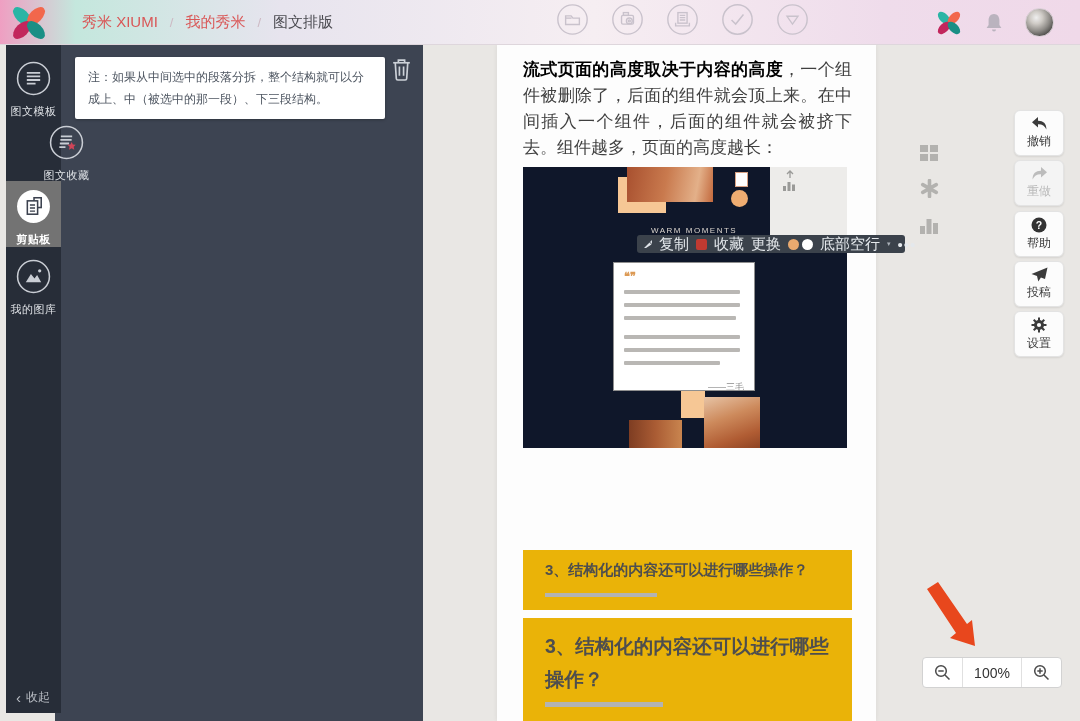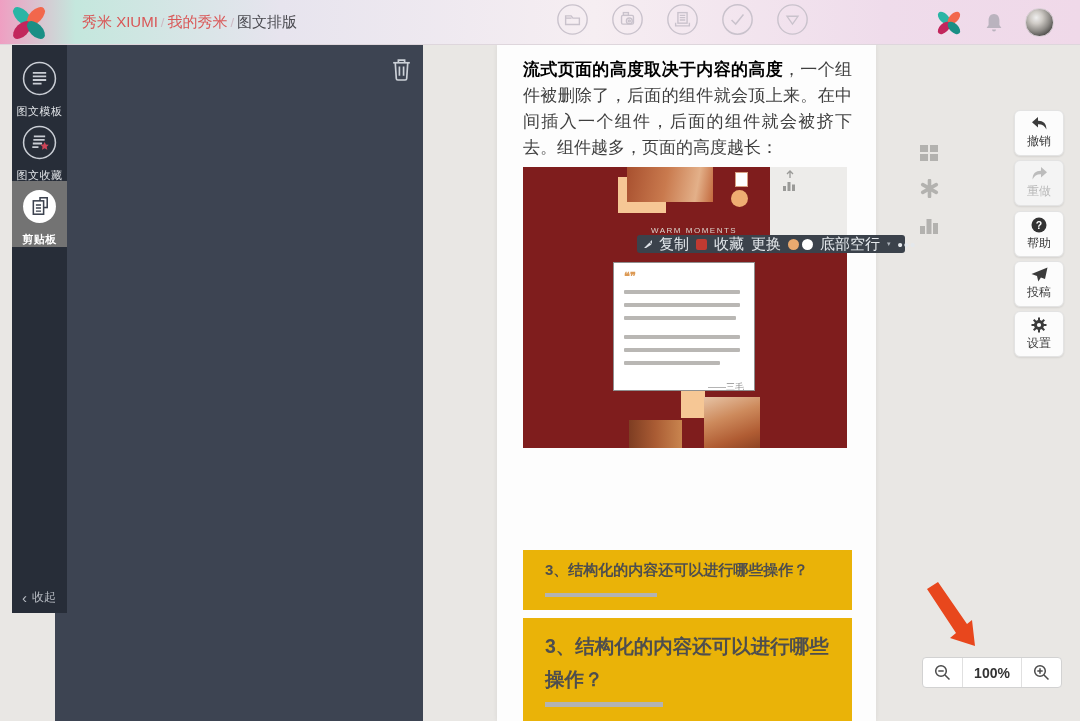--- a/index.html
+++ b/index.html
@@ -4,36 +4,36 @@
 <style>
   * { margin:0; padding:0; box-sizing:border-box; }
   html,body { width:1080px; height:721px; overflow:hidden; }
   body { position:relative; font-family:"Liberation Sans", sans-serif; background:#e9e7e4; }
 
   
   .header { position:absolute; top:0; left:0; width:1080px; height:45px; z-index:20;
     background:linear-gradient(90deg,#ef9fc2 0%,#c4e7dd 7%,#e7e4ee 26%,#f6eef2 55%,#efdcEB 82%,#f0d9e9 100%);
     border-bottom:1px solid #ded6dc; }
   .logo-main { position:absolute; left:9px; top:3px; width:40px; height:40px; cursor:pointer; }
-  .crumbs { position:absolute; left:82px; top:0; height:45px; display:flex; align-items:center; gap:3px; font-size:15px; }
+  .crumbs { position:absolute; left:82px; top:0; height:45px; display:flex; align-items:center; gap:12px; font-size:15px; }
   .crumb-brand { color:#d95757; cursor:pointer; }
   .crumb-sep { color:#cdb9c3; font-size:13px; }
   .crumb-link { color:#d95757; cursor:pointer; }
   .crumb-current { color:#4a4a50; }
   .header-circles { position:absolute; left:556px; top:3px; display:flex; gap:22px; }
   .circle-btn { width:33px; height:33px; cursor:pointer; }
   .header-right { position:absolute; right:26px; top:0; height:45px; display:flex; align-items:center; gap:22px; }
   .logo-small { width:28px; height:28px; cursor:pointer; }
   .bell { width:18px; height:20px; cursor:pointer; }
   .avatar { width:29px; height:29px; border-radius:50%; cursor:pointer;
     background:radial-gradient(circle at 38% 32%, #efefef 0%, #cfcbc6 25%, #8d8a86 55%, #3c3b39 85%, #1f1f1e 100%);
     border:1px solid #d9cfd6; }
 
   
-  .rail { position:absolute; top:45px; left:12px; width:55px; height:568px; background:#272d38; z-index:10; }
+  .rail { position:absolute; top:45px; left:6px; width:55px; height:668px; background:#272d38; z-index:10; }
   .rail-item { position:absolute; left:0; width:55px; height:64px; text-align:center; cursor:pointer; padding-top:7px; }
   .rail-item.active { background:#737373; height:66px; }
   .rail-label { display:block; margin-top:3px; font-size:11px; color:#dfe2e6; letter-spacing:.5px; }
   .rail-item.active .rail-label { color:#ffffff; font-weight:bold; }
   .rail-collapse { position:absolute; left:10px; bottom:7px; color:#b9bdc4; font-size:12px; cursor:pointer; display:flex; align-items:center; gap:5px; }
   .rail-collapse .chev { font-size:15px; line-height:12px; }
 
   
   .panel { position:absolute; top:45px; left:55px; width:368px; height:676px; background:#3d4452; z-index:9; }
   .note-card { position:absolute; left:20px; top:12px; width:310px; background:#ffffff; border-radius:2px;
@@ -43,21 +43,21 @@
 
   
   .doc { position:absolute; left:497px; top:45px; width:379px; height:676px; background:#fdfdfd;
     box-shadow:0 0 5px rgba(0,0,0,.07); overflow:visible; z-index:5; }
   .para { position:absolute; left:26px; width:329px; font-size:17px; line-height:26px; color:#3f3f3f; text-align:justify; cursor:pointer; }
   .para b { color:#000000; }
   .para1 { top:12px; }
   .para2 { top:413px; }
 
   
-  .emb { position:absolute; left:26px; top:122px; width:324px; height:281px; background:#7f1d1d; cursor:pointer; }
+  .emb { position:absolute; left:26px; top:122px; width:324px; height:281px; background:#0f172a; cursor:pointer; }
   .emb * { position:absolute; }
   .emb-sq1 { left:95px; top:10px; width:48px; height:36px; background:#f6c795; }
   .emb-photo1 { left:104px; top:0; width:86px; height:35px;
     background:linear-gradient(100deg,#a8502f 0%,#c97a4e 45%,#e3b089 80%,#c2683c 100%); }
   .emb-badge { left:212px; top:5px; width:13px; height:15px; border:1px solid #d8a183; background:#fff; }
   .emb-dot { left:208px; top:23px; width:17px; height:17px; border-radius:50%; background:#efad72; }
   .emb-gray { left:247px; top:0; width:77px; height:68px; background:#edecea; }
   .emb-gray .gi1 { left:15px; top:3px; }
   .emb-gray .gi2 { left:13px; top:14px; }
   .emb-watermark { left:128px; top:59px; font-size:8px; letter-spacing:1.5px; color:#dbd5ce; white-space:nowrap; }
@@ -100,21 +100,21 @@
   .act-btn { position:absolute; left:1014px; width:50px; height:46px; background:#fcfcfc;
     border:1px solid #e3e3e3; border-radius:6px; box-shadow:0 1px 2px rgba(0,0,0,.09);
     display:flex; flex-direction:column; align-items:center; justify-content:center; gap:2px;
     font-size:12px; color:#3c3c3c; cursor:pointer; z-index:6; }
   .act-btn.disabled { color:#b9b9b9; background:#f4f4f4; cursor:default; }
   .btn-undo { top:110px; } .btn-redo { top:160px; } .btn-help { top:211px; }
   .btn-submit { top:261px; } .btn-settings { top:311px; }
 
   
   .zoom-bar { position:absolute; left:922px; top:657px; width:140px; height:31px; background:#ffffff;
-    border:1px solid #d2d2d2; border-radius:4px; display:flex; align-items:stretch; z-index:6;font-weight:bold; }
+    border:1px solid #d2d2d2; border-radius:4px; display:flex; align-items:stretch; z-index:6; }
   .zoom-cell { display:flex; align-items:center; justify-content:center; cursor:pointer; }
   .zoom-out { width:40px; border-right:1px solid #e0e0e0; }
   .zoom-level { width:58px; font-size:14px; color:#333; cursor:default; }
   .zoom-in { width:40px; border-left:1px solid #e0e0e0; }
 
   
   .red-arrow { position:absolute; left:927px; top:582px; z-index:8; pointer-events:none; }
 </style>
 </head>
 <body>
@@ -195,44 +195,53 @@
 </div>
 
 <div class="rail">
   <div class="rail-item" style="top:8px;">
     <svg viewBox="0 0 36 36" width="37" height="37" fill="none" stroke="#c9cdd4" stroke-width="1.5">
       <circle cx="18" cy="18" r="15.5"></circle>
       <path d="M11.5 12.5 h13 M11.5 16 h13 M11.5 19.5 h13 M11.5 23 h8.5" stroke-width="1.8"></path>
     </svg>
     <span class="rail-label">图文模板</span>
   </div>
-  <div class="rail-item" style="top:72px;">
+  <div class="rail-item" style="top:72px;margin-left:33px;">
     <svg viewBox="0 0 36 36" width="37" height="37" fill="none" stroke="#c9cdd4" stroke-width="1.5">
       <circle cx="18" cy="18" r="15.5"></circle>
       <path d="M12.5 12 h11 M12 15.5 h11 M11.5 19 h9 M11 22.5 h6" stroke-width="1.8"></path>
       <polygon points="23,17.5 24.2,20 27,20.3 25,22.2 25.6,25 23,23.6 20.4,25 21,22.2 19,20.3 21.8,20" fill="#cf4558" stroke="none"></polygon>
     </svg>
     <span class="rail-label">图文收藏</span>
   </div>
   <div class="rail-item active" style="top:136px;">
     <svg viewBox="0 0 36 36" width="37" height="37">
       <circle cx="18" cy="18" r="16" fill="#ffffff"></circle>
       <rect x="18.5" y="9.5" width="7" height="9.5" fill="#ffffff" stroke="#3b414e" stroke-width="1.5"></rect>
       <rect x="12" y="12.5" width="10" height="13" fill="#ffffff" stroke="#3b414e" stroke-width="1.5"></rect>
       <path d="M14.5 16.5 h5 M14.5 19.5 h5 M14.5 22.5 h5" stroke="#3b414e" stroke-width="1.4"></path>
     </svg>
     <span class="rail-label">剪贴板</span>
   </div>
+  <div class="rail-item" style="top:206px;">
+    <svg viewBox="0 0 36 36" width="37" height="37" fill="none" stroke="#c9cdd4" stroke-width="1.5">
+      <circle cx="18" cy="18" r="15.5"></circle>
+      <path d="M10.5 23.5 L15.5 15.5 L19 20 L21.5 16.5 L25.5 23.5 Z" fill="#c9cdd4" stroke="none"></path>
+      <circle cx="24" cy="12.5" r="1.6" fill="#c9cdd4" stroke="none"></circle>
+    </svg>
+    <span class="rail-label">我的图库</span>
+  </div>
   <div class="rail-collapse">
     <span class="chev">‹</span>
     <span>收起</span>
   </div>
 </div>
 
 <div class="panel">
+  <div class="note-card">注：如果从中间选中的段落分拆，整个结构就可以分成上、中（被选中的那一段）、下三段结构。</div>
   <div class="trash-btn">
     <svg width="23" height="25" viewBox="0 0 22 24" fill="none" stroke="#ccd1d8" stroke-width="1.6">
       <path d="M3 6.5 h16"></path>
       <path d="M8 6 V4 h6 v2"></path>
       <path d="M5 6.5 l1 15 a1.5 1.5 0 0 0 1.5 1.5 h7 a1.5 1.5 0 0 0 1.5 -1.5 l1 -15"></path>
       <path d="M9 10 v9 M13 10 v9"></path>
     </svg>
   </div>
 </div>
 

